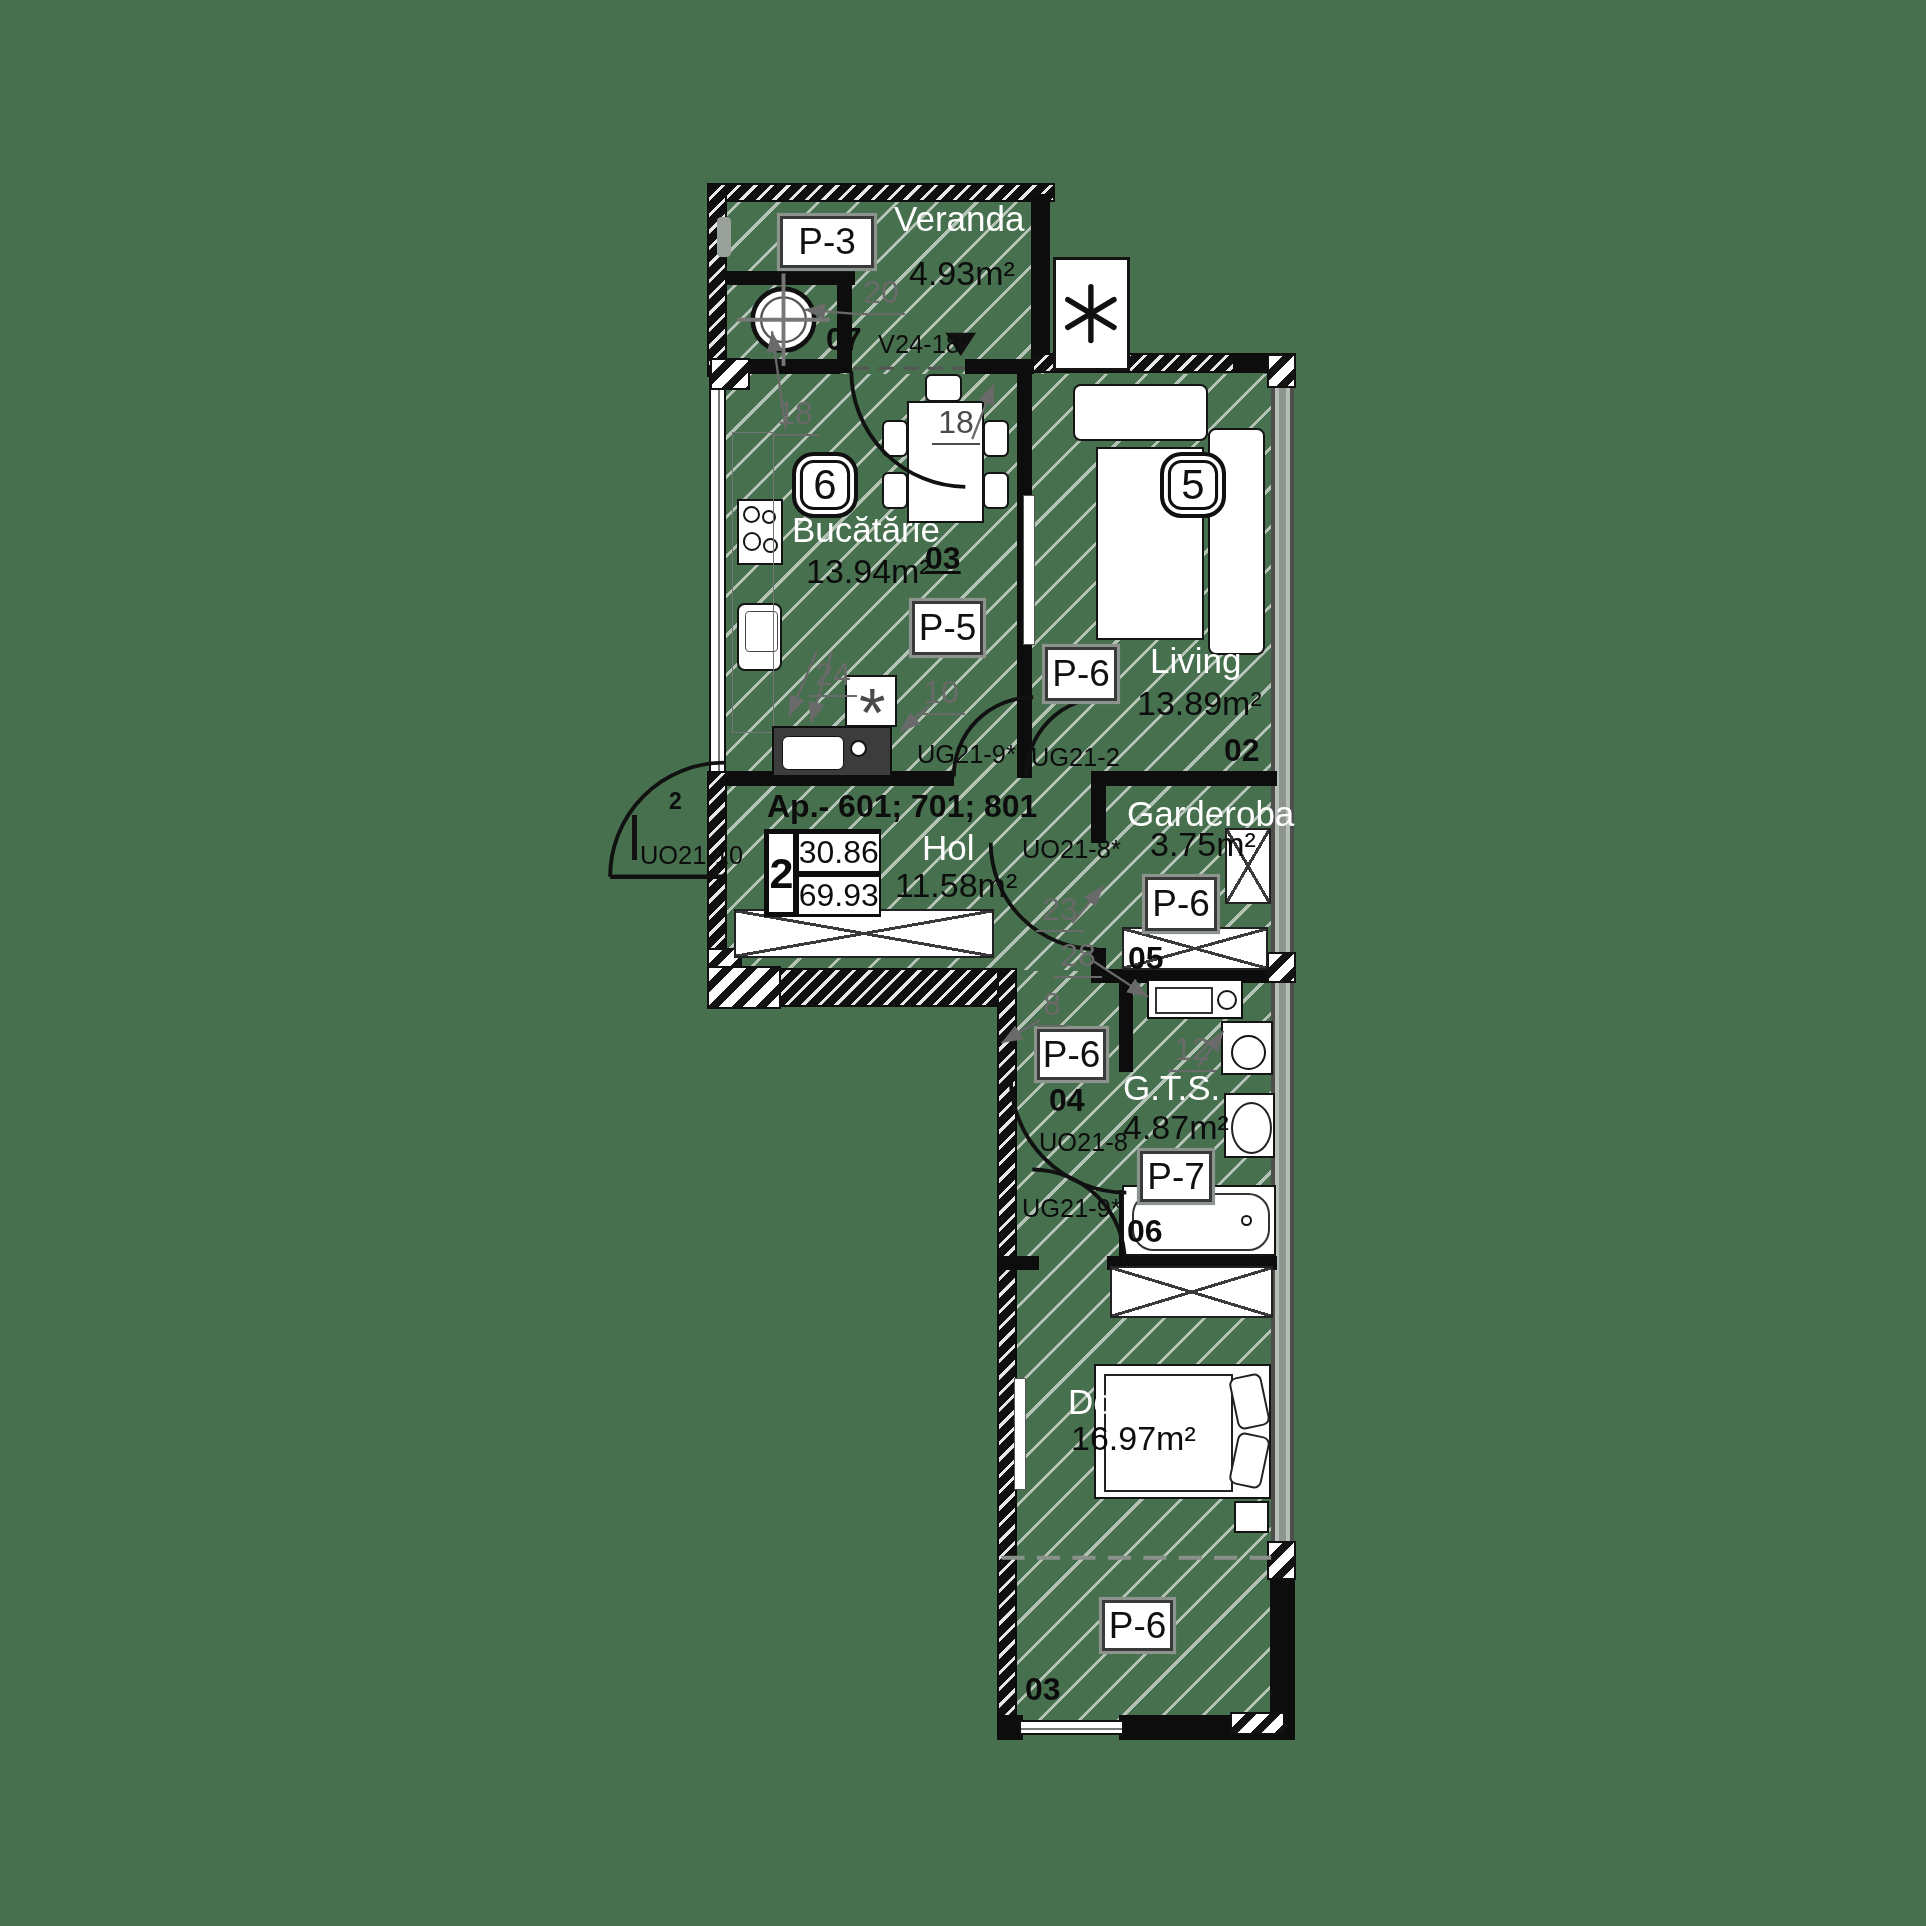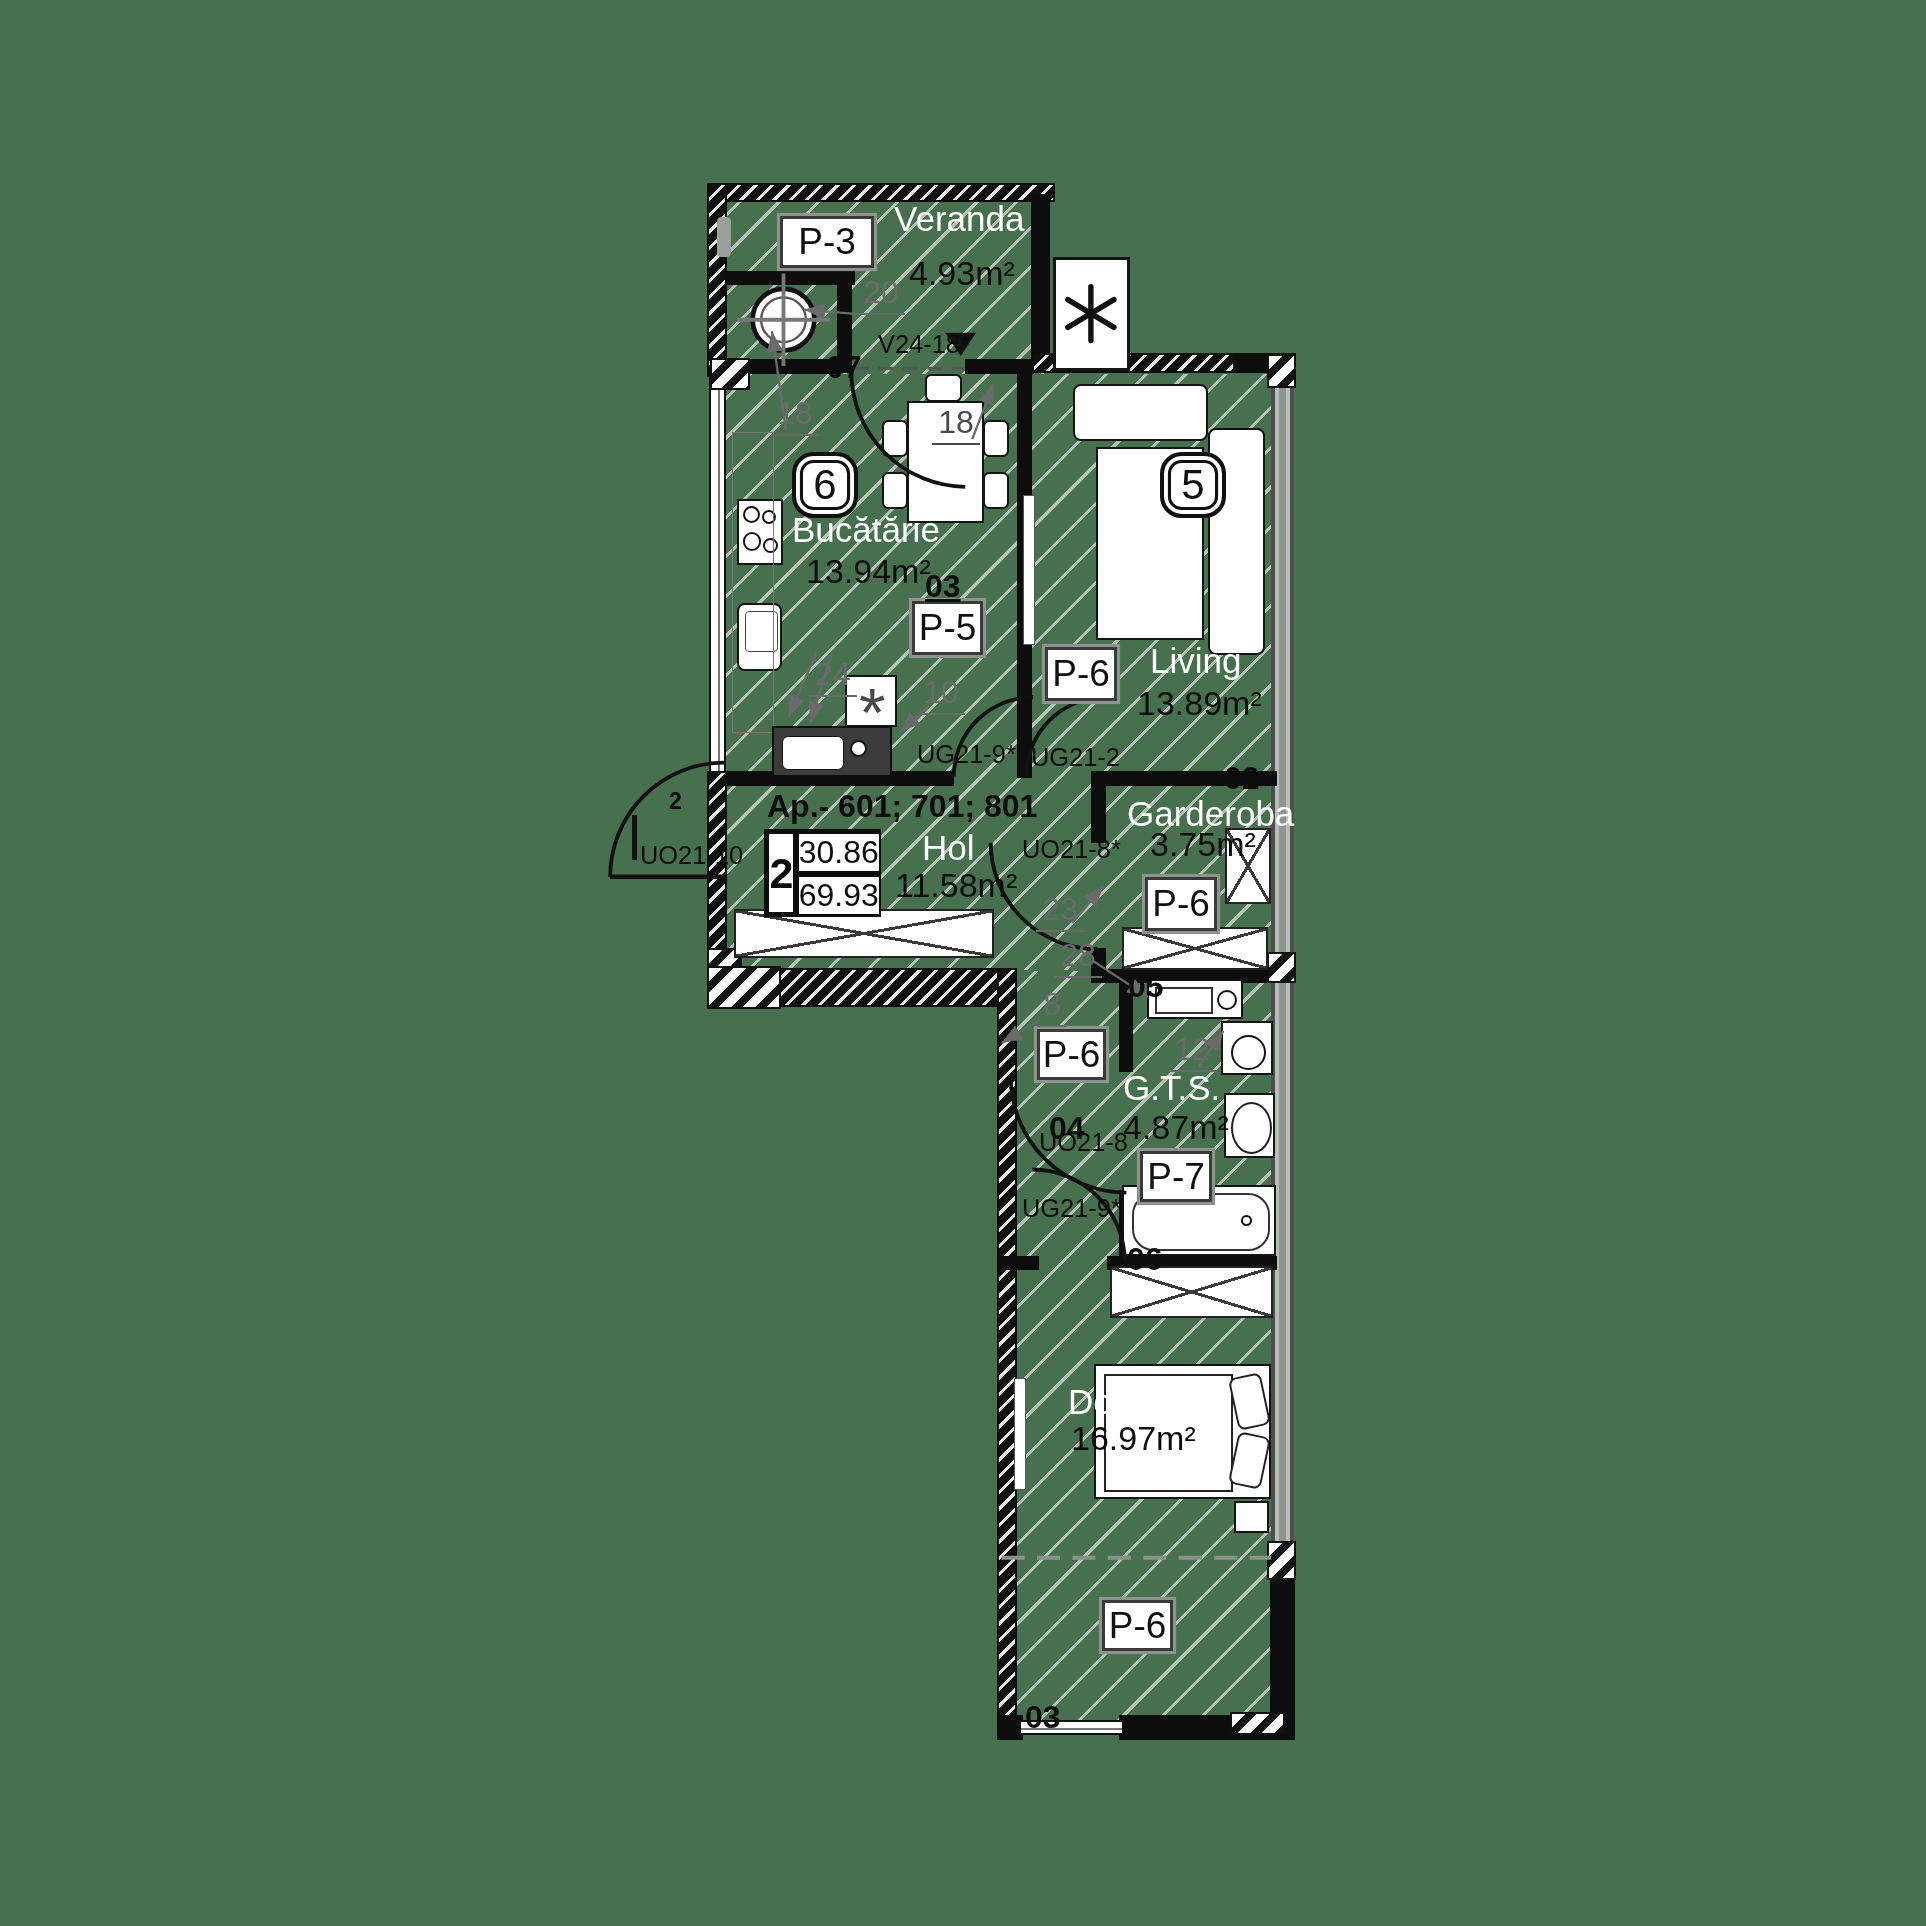--- a/index.html
+++ b/index.html
@@ -18,21 +18,21 @@
   .outline{position:absolute;border:1.5px solid #777;box-sizing:border-box;}
   .dark{position:absolute;background:#3c3c3c;border:2.3px solid #0f0f0f;box-sizing:border-box;}
   .xbox{position:absolute;background-color:#fff;border:2.3px solid #222;box-sizing:border-box;
     background-image:linear-gradient(to top right,transparent calc(50% - 1.5px),#3a3a3a calc(50% - 1.5px) calc(50% + 1.5px),transparent calc(50% + 1.5px)),
                      linear-gradient(to bottom right,transparent calc(50% - 1.5px),#3a3a3a calc(50% - 1.5px) calc(50% + 1.5px),transparent calc(50% + 1.5px));}
   .circle{position:absolute;border-radius:50%;border:2.3px solid #141414;background:#fff;box-sizing:border-box;}
   .pbox{position:absolute;background:#fff;border:3.1px solid #3a3a3a;box-shadow:0 0 0 3.1px #8d938d;display:flex;align-items:center;justify-content:center;font-size:37px;color:#101010;white-space:nowrap;box-sizing:border-box;}
   .marker{position:absolute;background:#fff;border:4.6px solid #101010;border-radius:21.6px;box-shadow:inset 0 0 0 3.9px #fff,inset 0 0 0 7px #101010;display:flex;align-items:center;justify-content:center;font-size:42px;color:#101010;box-sizing:border-box;}
   .room-name{position:absolute;font-size:35px;color:#ffffff;white-space:nowrap;}
   .room-area{position:absolute;font-size:34px;color:#0d0d0d;white-space:nowrap;}
-  .room-code{position:absolute;font-size:32px;font-weight:bold;color:#0d0d0d;white-space:nowrap;margin-top:28px;}
+  .room-code{position:absolute;font-size:32px;font-weight:bold;color:#0d0d0d;white-space:nowrap;}
   .door-label{position:absolute;font-size:25.4px;color:#0d0d0d;white-space:nowrap;}
   .grey-num{position:absolute;font-size:32px;color:#6a6a6a;border-bottom:2.3px solid #6a6a6a;padding:0 6.2px 1.5px 6.2px;white-space:nowrap;}
   .sup{position:absolute;font-size:23px;font-weight:bold;color:#0d0d0d;}
   .info-box{position:absolute;left:764px;top:829px;width:117px;height:88px;background:#0d0d0d;display:flex;padding:5.4px;gap:5.4px;box-sizing:border-box;}
   .info-left{background:#fff;width:40px;display:flex;align-items:center;justify-content:center;font-weight:bold;font-size:43px;color:#0d0d0d;}
   .info-right{flex:1;display:flex;flex-direction:column;gap:5.4px;}
   .info-cell{background:#fff;flex:1;display:flex;align-items:center;justify-content:center;font-size:32px;color:#0d0d0d;}
   .ap-label{position:absolute;font-size:32px;font-weight:bold;color:#0d0d0d;white-space:nowrap;}
   .dish-mark{position:absolute;font-size:68px;color:#4a4a4a;line-height:1;}
   svg.overlay{position:absolute;left:0;top:0;pointer-events:none;}

